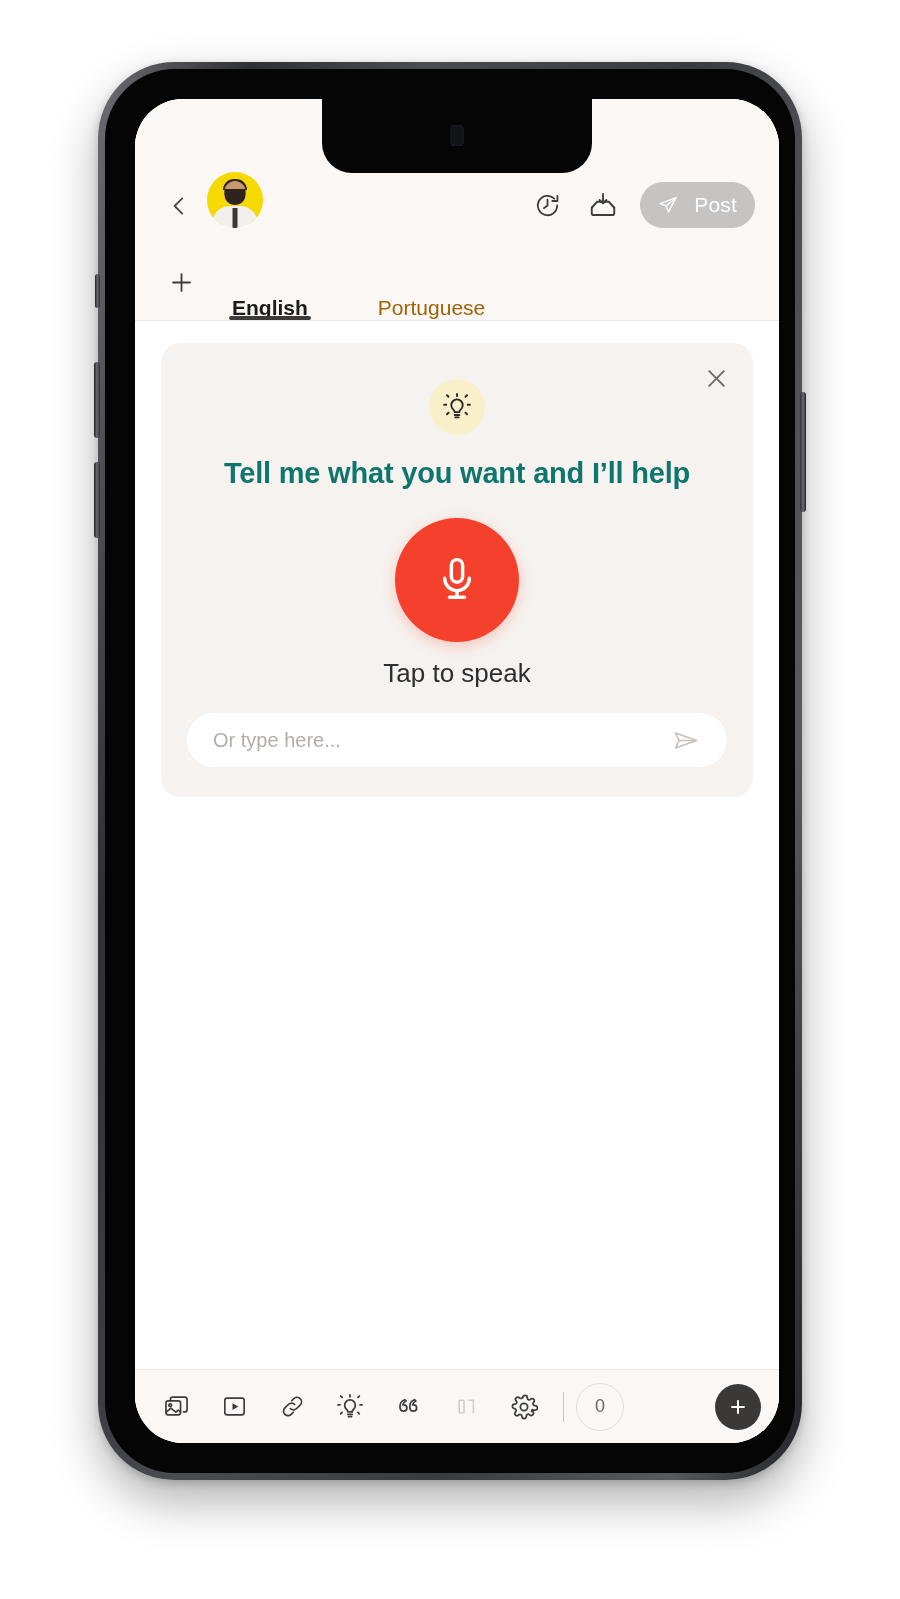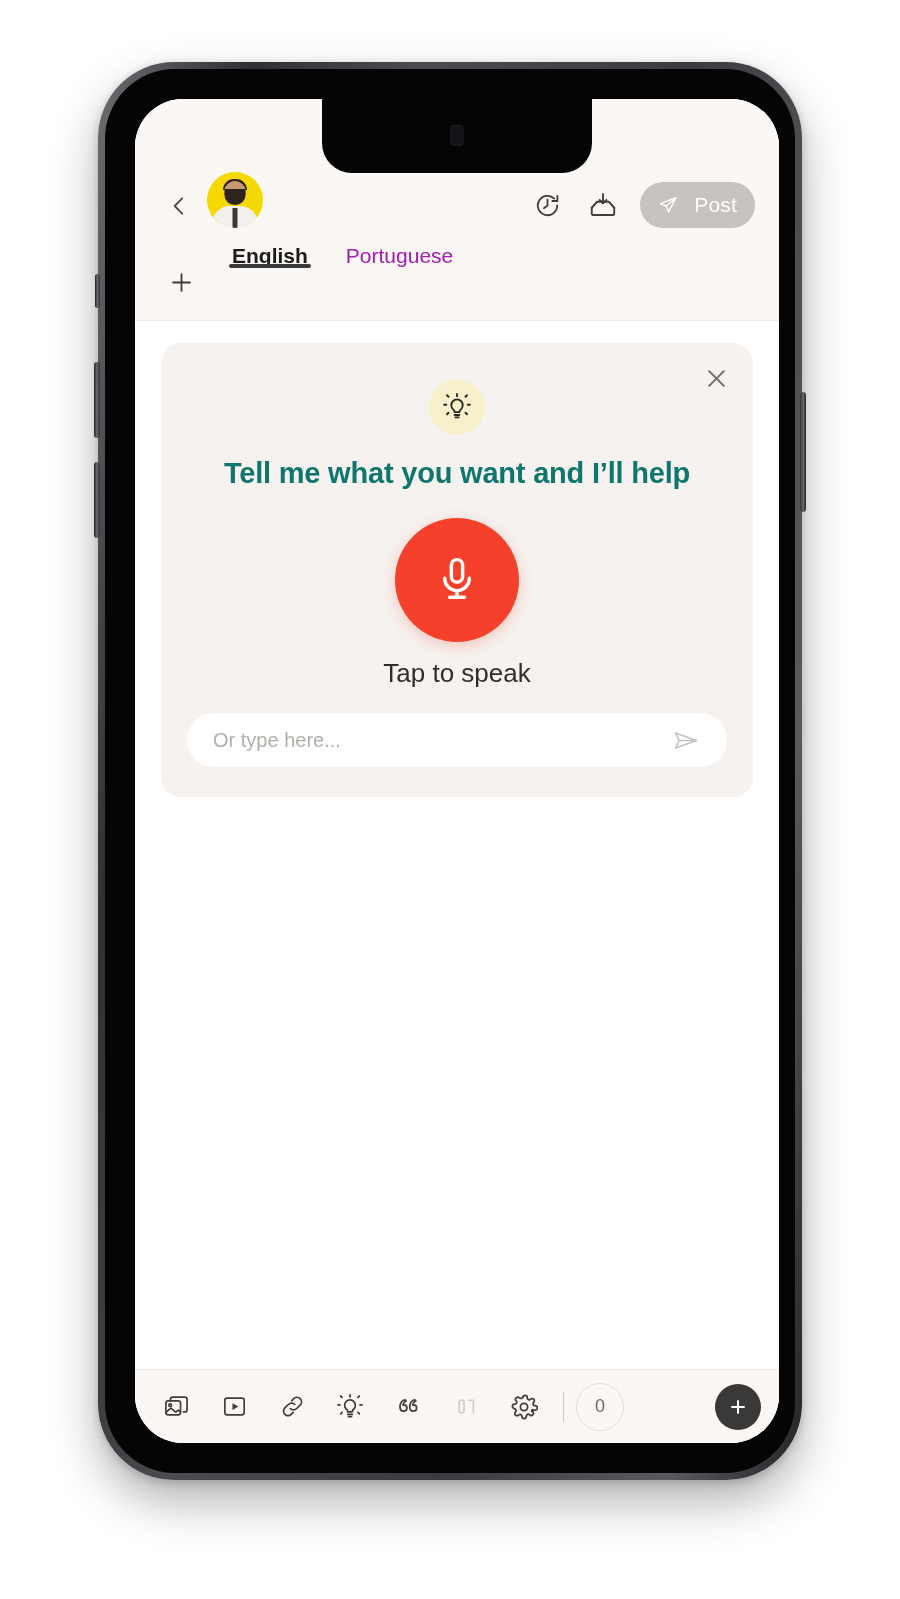--- a/index.html
+++ b/index.html
@@ -193,31 +193,32 @@
     flex: 0 0 auto;
   }
   .tab-add {
     width: 48px; height: 48px;
     display: flex; align-items: center; justify-content: center;
     cursor: pointer;
     flex: 0 0 auto;
   }
   .tabs {
     display: flex;
-    align-items: flex-start;
+    align-items: flex-end;
     height: 100%;
     margin-left: 8px;
+    gap: 32px;
   }
   .tab {
     position: relative;
     display: flex;
     align-items: center;
     padding: 0 19px;
     font-size: 21px;
-    color: #a21caf;
+    color: #a16207;
     cursor: pointer;
     white-space: nowrap;
   }
   .tab.active { color: #1b1b1b; font-weight: 700; }
   .tab.active::after {
     content: "";
     position: absolute;
     left: 16px; right: 16px;
     bottom: 0;
     height: 4px;

